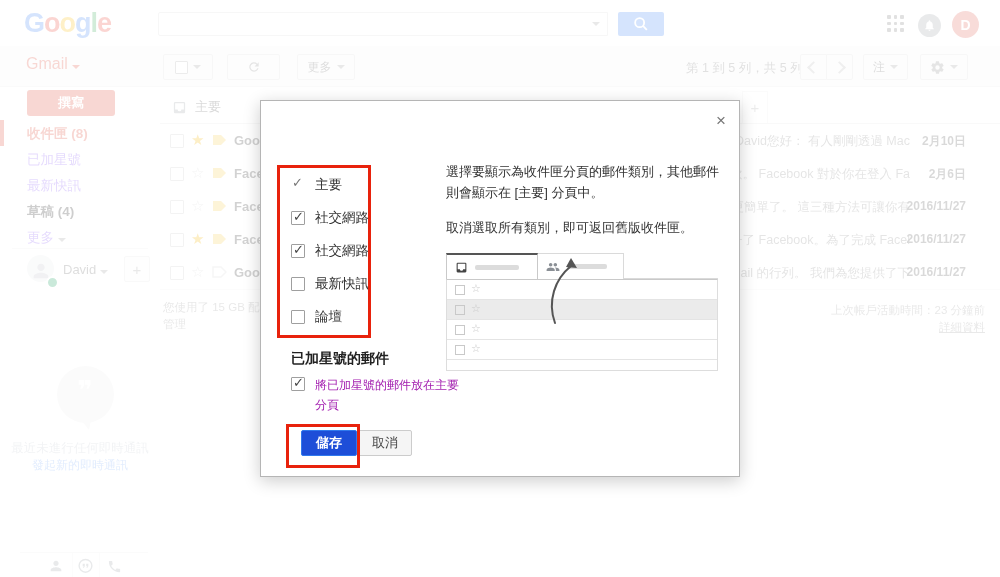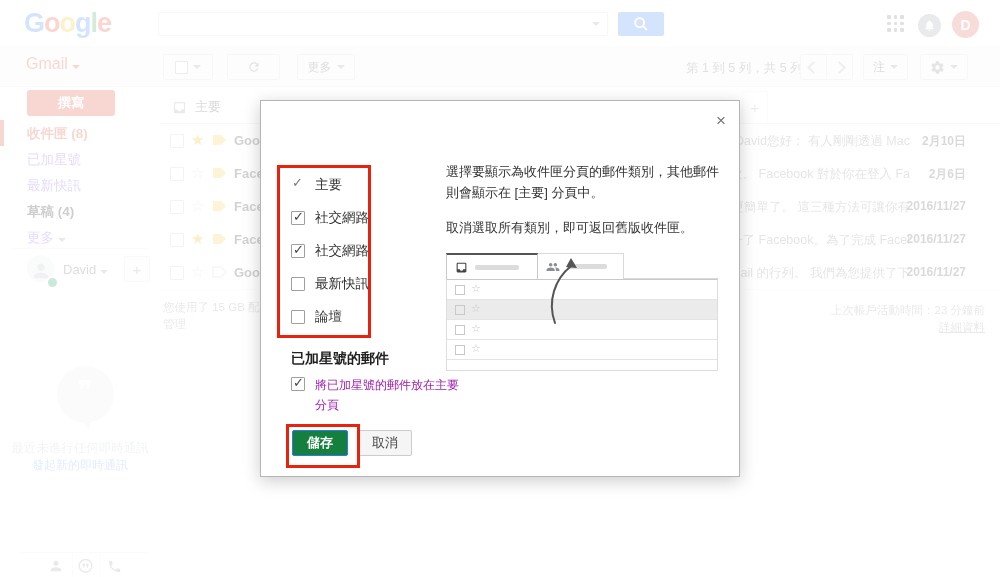--- a/index.html
+++ b/index.html
@@ -103,21 +103,21 @@
   .pv-rows{position:absolute;left:0;top:26px;width:272px;border:1px solid #ddd;border-top:1px solid #c9c9c9;background:#fff;box-sizing:border-box}
   .pv-row{height:19px;border-bottom:1px solid #e4e4e4;position:relative}
   .pv-row.hl{background:#ebebeb}
   .pv-row .pcb{position:absolute;left:8px;top:5px;width:8px;height:8px;border:1px solid #c9c9c9}
   .pv-row .pstar{position:absolute;left:24px;top:2px;font-size:11px;color:#ccc}
   .pv-row .pstar::after{content:"☆"}
   .pv-foot{height:10px}
   .modal-sub{position:absolute;left:30px;top:249px;font-size:14px;font-weight:bold;color:#222}
   .starred-opt{position:absolute;left:30px;top:274px;display:flex;gap:10px}
   .starred-opt .lbl{font-size:12px;color:#a21caf;width:148px;line-height:20px}
-  .savebtn{position:absolute;left:31px;top:329px;width:56px;height:26px;background:#15803d;border:1px solid #3079ed;
+  .savebtn{position:absolute;left:40px;top:329px;width:56px;height:26px;background:#1d4ed8;border:1px solid #3079ed;
        border-radius:2px;color:#fff;font-weight:bold;font-size:13px;cursor:pointer}
   .cancelbtn{position:absolute;left:97px;top:329px;width:54px;height:26px;background:#f5f5f5;border:1px solid #ccc;
        border-radius:2px;color:#444;font-size:13px;cursor:pointer}
   svg{display:block}
 </style>
 </head>
 <body>
 
 <div class="topbar">
   <div class="logo"><span class="c0">G</span><span class="c1">o</span><span class="c2">o</span><span class="c3">g</span><span class="c4">l</span><span class="c5">e</span></div>

